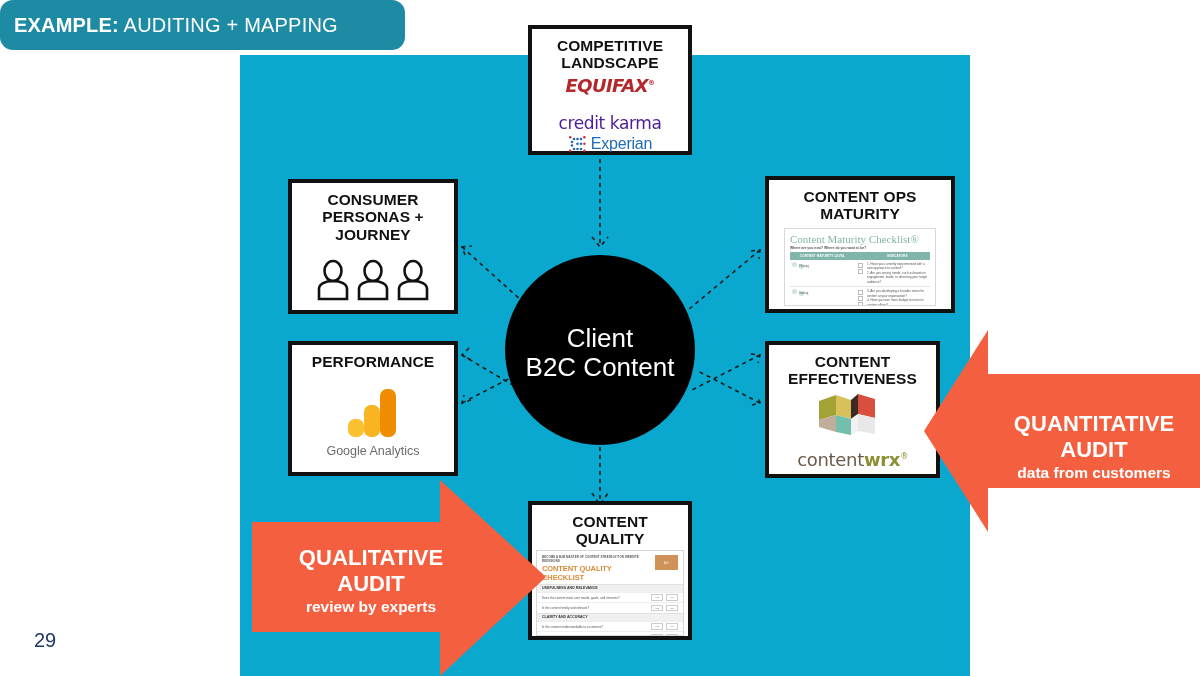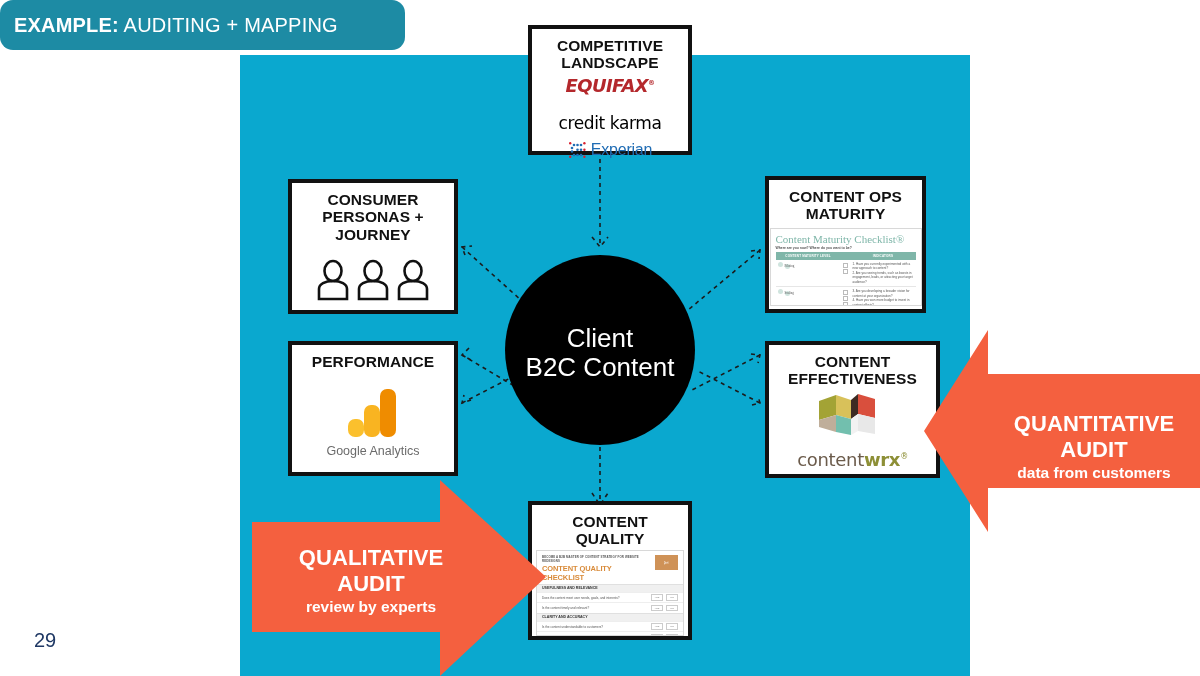--- a/index.html
+++ b/index.html
@@ -38,36 +38,36 @@
   .card-title{
     font-weight:bold;font-size:15.5px;color:#111111;text-align:center;
     line-height:1.12;letter-spacing:.1px;text-transform:uppercase;
   }
   .card-body{flex:1;display:flex;flex-direction:column;align-items:center;justify-content:center;width:100%;}
 
   
   #card-competitive{left:288px;top:-30px;width:164px;height:130px;}
   #card-personas   {left:48px; top:124px;width:170px;height:135px;}
   #card-performance{left:48px; top:286px;width:170px;height:135px;}
-  #card-ops        {left:525px;top:121px;width:161px;height:137px;}
+  #card-ops        {left:525px;top:121px;width:190px;height:137px;}
   #card-effect     {left:525px;top:286px;width:175px;height:137px;}
   #card-quality    {left:288px;top:446px;width:164px;height:139px;}
 
   
   .logo-equifax{
     font-family:"DejaVu Sans",sans-serif;font-weight:bold;font-style:italic;
     font-size:18px;color:#b4282c;letter-spacing:-.6px;margin-top:3px;
   }
   .logo-equifax sup{font-size:7px;vertical-align:super;}
   .logo-karma{
-    font-size:17px;color:#000000;margin-top:17px;letter-spacing:-.4px;
+    font-size:17px;color:#4c1d95;margin-top:17px;letter-spacing:-.4px;
     font-family:"DejaVu Sans",sans-serif;
   }
   .logo-experian{
-    display:flex;align-items:center;gap:3px;margin-top:8px;
+    display:flex;align-items:center;gap:3px;margin-top:2px;
   }
   .logo-experian .word{font-size:16px;color:#1f6cb4;letter-spacing:-.2px;}
 
   
   .personas{display:flex;gap:4px;margin-top:6px;}
 
   
   .ga-wrap{display:flex;flex-direction:column;align-items:center;}
   .ga-label{font-size:12.5px;color:#6b6b6b;margin-top:5px;}
 

